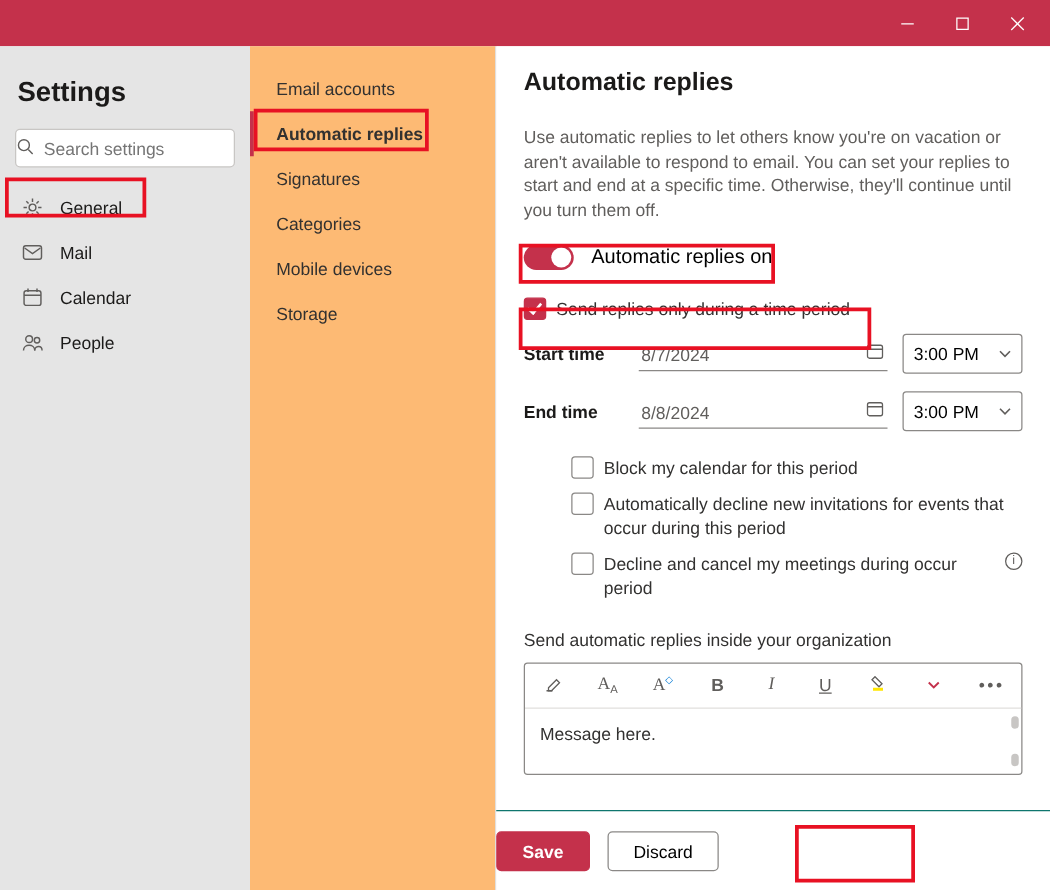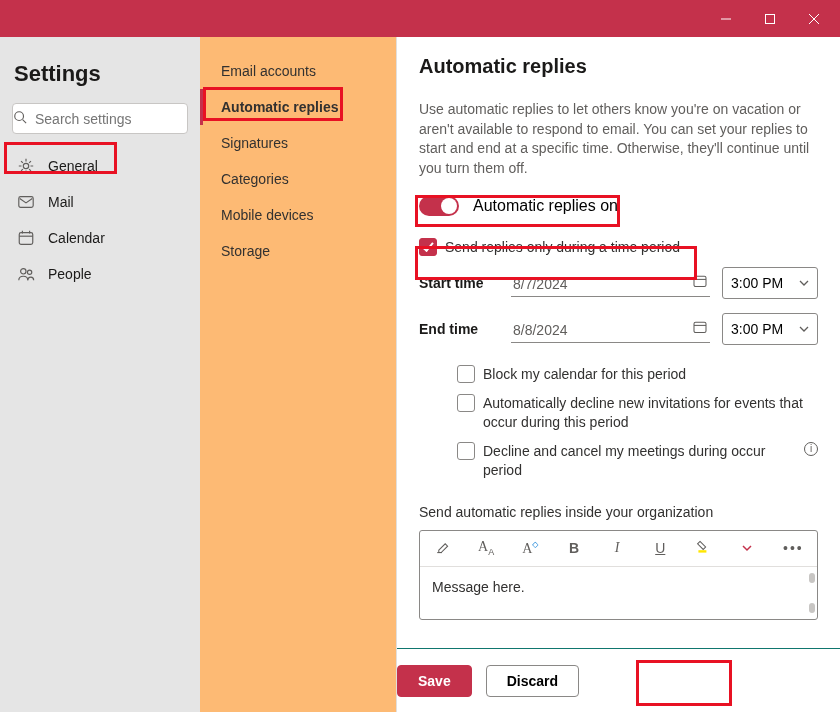--- a/index.html
+++ b/index.html
@@ -51,21 +51,21 @@
 .section-label { font-size:14px; color:#323130; margin: 24px 0 10px 0; }
 
 .editor { border:1px solid #8a8886; border-radius:3px; }
 .toolbar { display:flex; align-items:center; gap:28px; padding:8px 14px; border-bottom:1px solid #e1dfdd; color:#605e5c; }
 .toolbar .fmt { font-size:14px; width:20px; text-align:center; }
 .editor-body { padding: 12px; min-height: 52px; font-size:14px; color:#323130; position:relative; }
 .scrollbar { position:absolute; right:2px; top:6px; bottom:6px; width:6px; }
 .scrollbar::before { content:""; position:absolute; top:0; left:0; right:0; height:10px; background:#c8c6c4; border-radius:3px; }
 .scrollbar::after { content:""; position:absolute; bottom:0; left:0; right:0; height:10px; background:#c8c6c4; border-radius:3px; }
 
-.btn { height: 32px; padding: 0 20px; border-radius: 4px; font-size:14px; border:1px solid #8a8886; background:#fff;font-weight:bold; }
+.btn { height: 32px; padding: 0 20px; border-radius: 4px; font-size:14px; border:1px solid #8a8886; background:#fff; }
 .btn.primary { background:#c4314b; border-color:#c4314b; color:#fff; font-weight:600; }
 
 
 .hl { position:absolute; border:3px solid #e81123; pointer-events:none; }
 
 .info-circle { width:14px; height:14px; border:1px solid #605e5c; border-radius:50%; display:inline-flex; align-items:center; justify-content:center; font-size:10px; color:#605e5c; margin-left:8px; flex-shrink:0; }
 </style>
 </head>
 <body>
 

